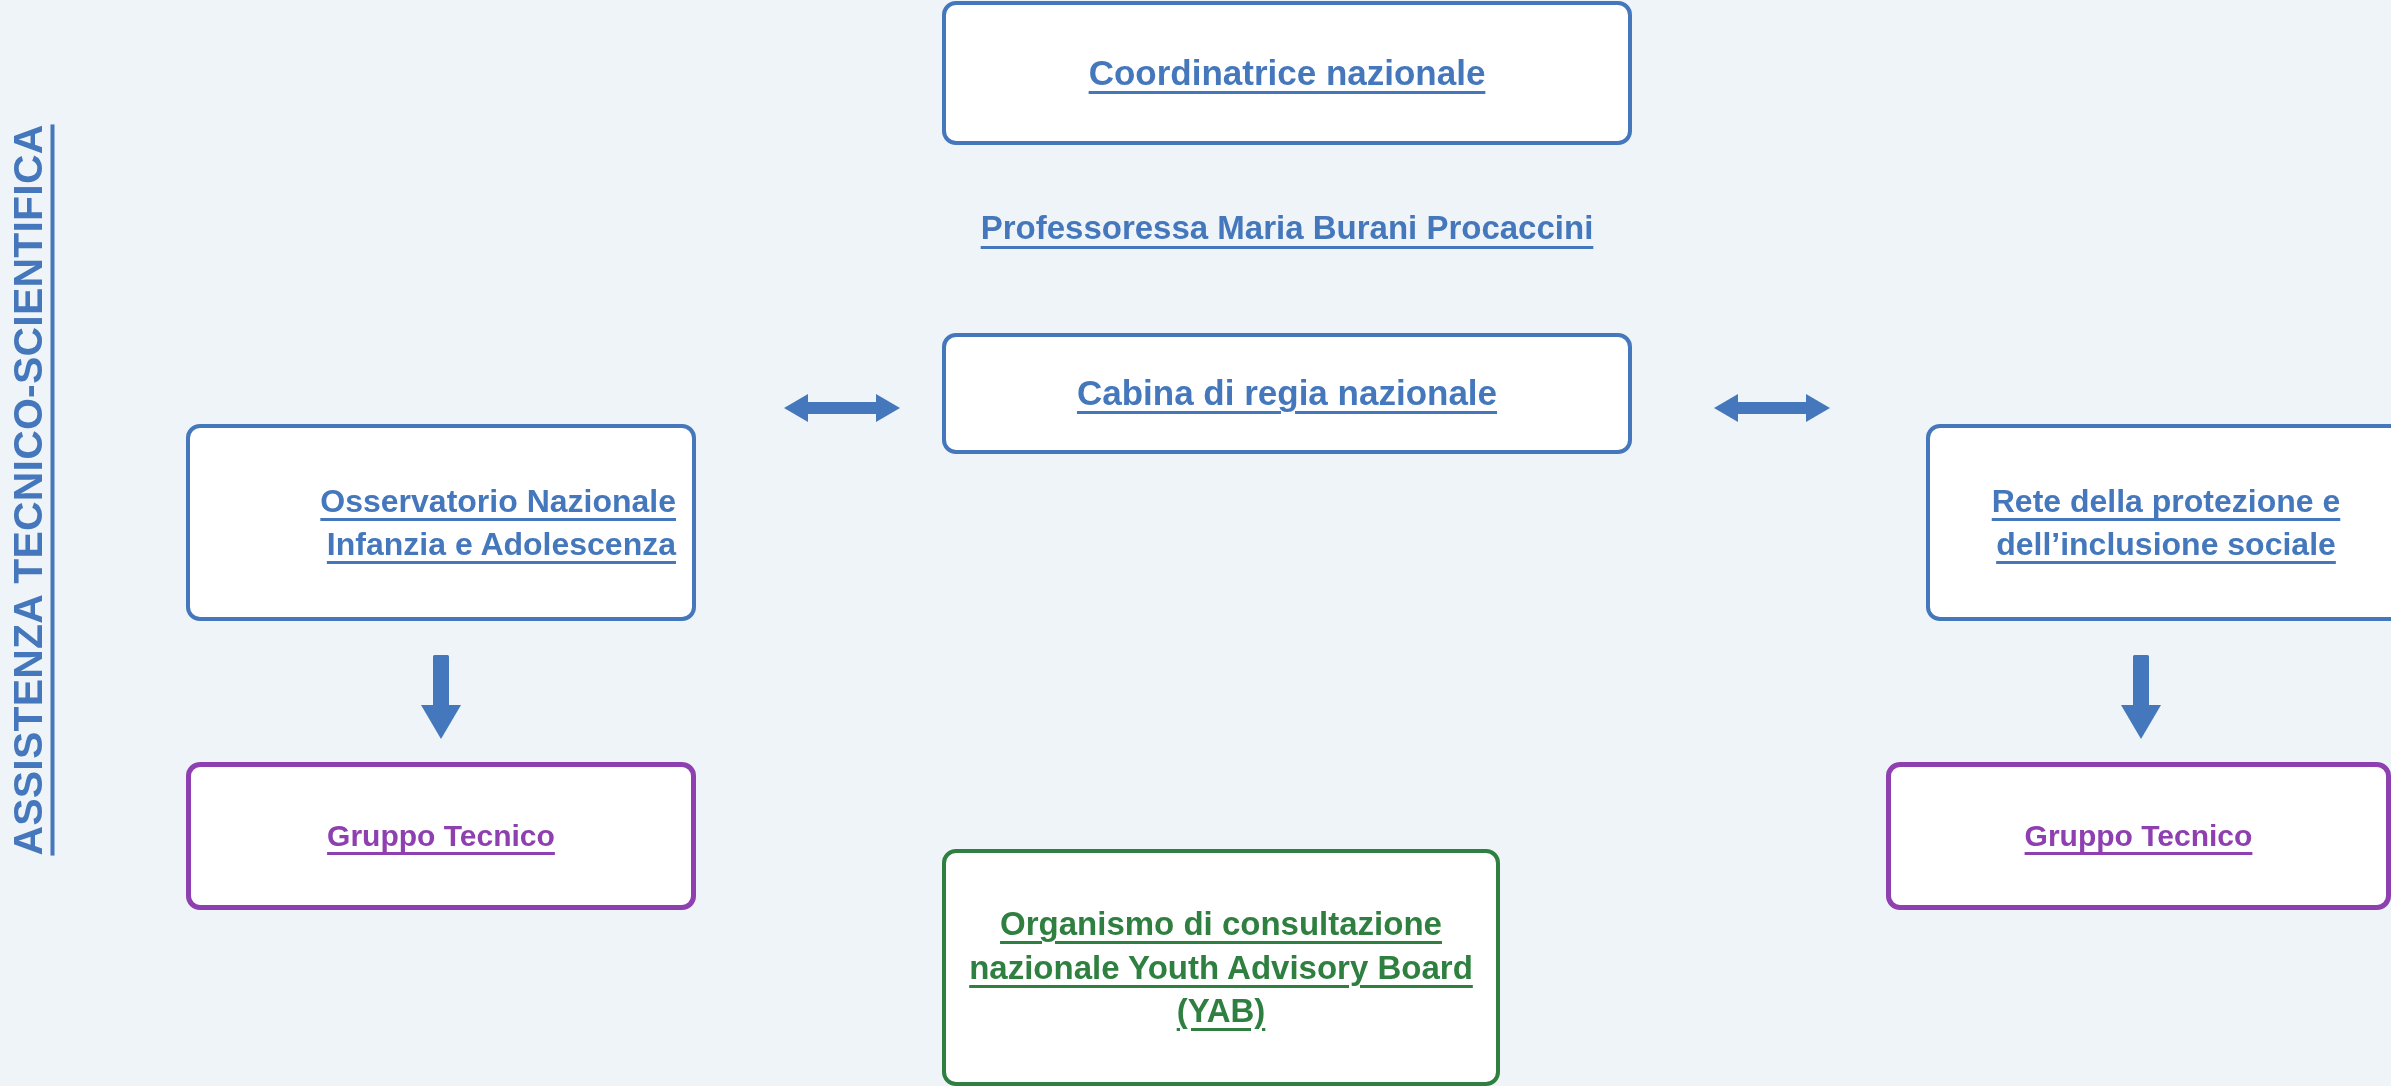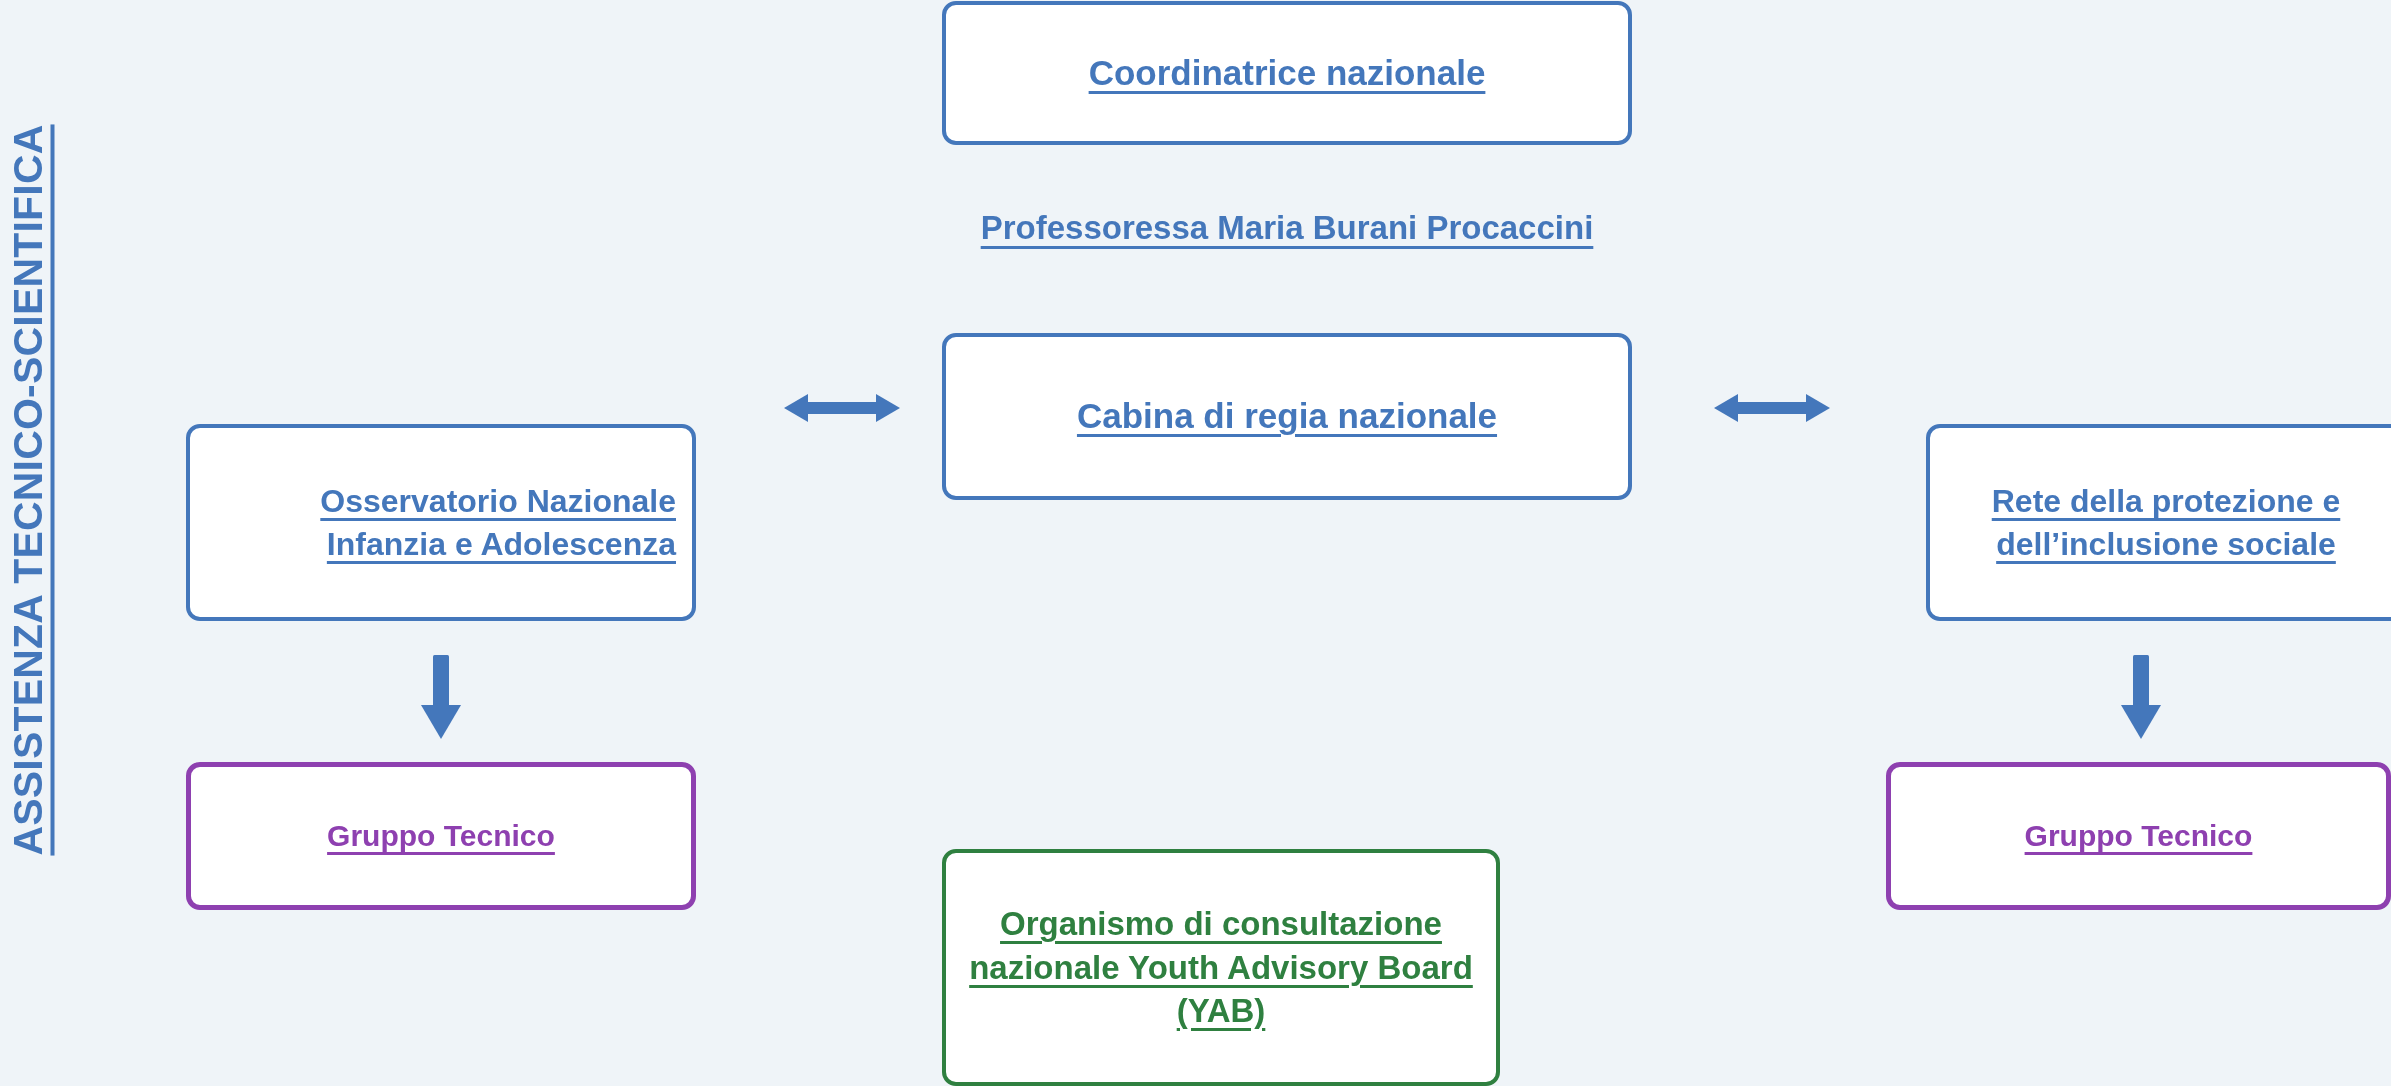--- a/index.html
+++ b/index.html
@@ -111,21 +111,21 @@
   }
   #node-coordinatrice .node-label { font-size: 35px; }
 
   #caption-coordinatrice {
     left: 862px; top: 170px; width: 850px;
     font-size: 33px;
     margin-top: 39px;
   }
 
   #node-cabina {
-    left: 942px; top: 333px; width: 690px; height: 167px; text-align: center;
+    left: 942px; top: 333px; width: 690px; height: 121px; text-align: center;
   }
   #node-cabina .node-label { font-size: 35px; }
 
   #node-osservatorio {
     left: 186px; top: 424px; width: 510px; height: 197px;
   }
   #node-osservatorio .node-label { font-size: 32px; text-align: right; }
 
   #node-rete {
     left: 1886px; top: 424px; width: 480px; height: 197px; margin-left: 40px;

